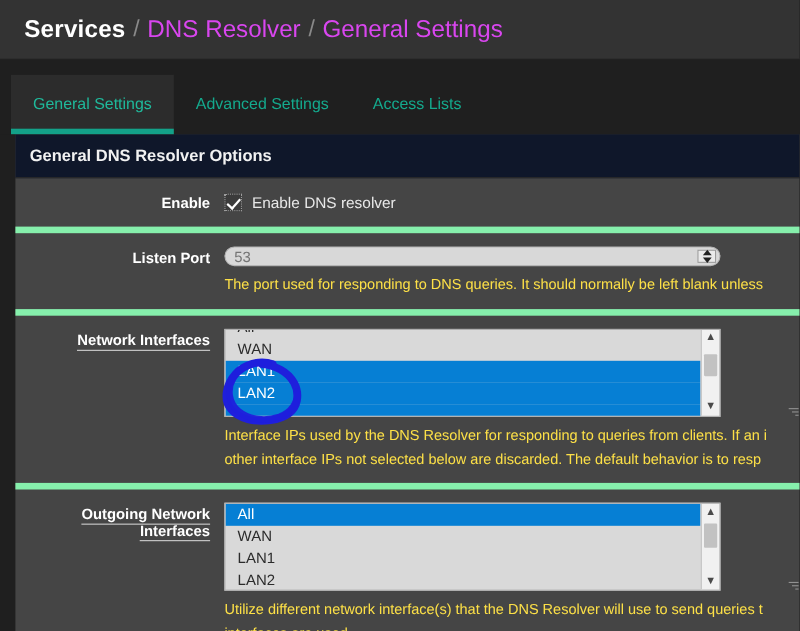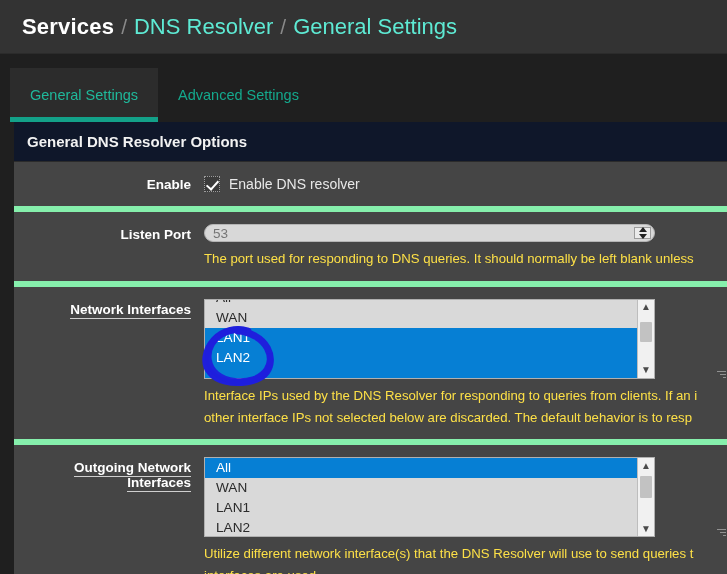--- a/index.html
+++ b/index.html
@@ -26,21 +26,21 @@
     font-weight: bold;
     letter-spacing: .2px;
   }
   .crumb-sep {
     color: #8a8a8a;
     font-size: 21px;
     margin: 0 7px;
     font-weight: normal;
   }
   .crumb-link {
-    color: #5eead4;
+    color: #d946ef;
     font-size: 22px;
     font-weight: normal;
   }
 
   
   #tab-bar {
     height: 68px;
     background: #1f1f1f;
     display: flex;
     align-items: flex-end;
@@ -286,20 +286,23 @@
   <span class="crumb-sep">/</span>
   <span class="crumb-link">General Settings</span>
 </div>
 
 <div id="tab-bar">
   <div class="tab active">
     <span>General Settings</span>
   </div>
   <div class="tab">
     <span>Advanced Settings</span>
+  </div>
+  <div class="tab">
+    <span>Access Lists</span>
   </div>
 </div>
 
 <div id="panel">
 
   <div id="panel-header">General DNS Resolver Options</div>
 
   <div class="form-row">
     <div class="col-label">Enable</div>
     <div class="col-field">

